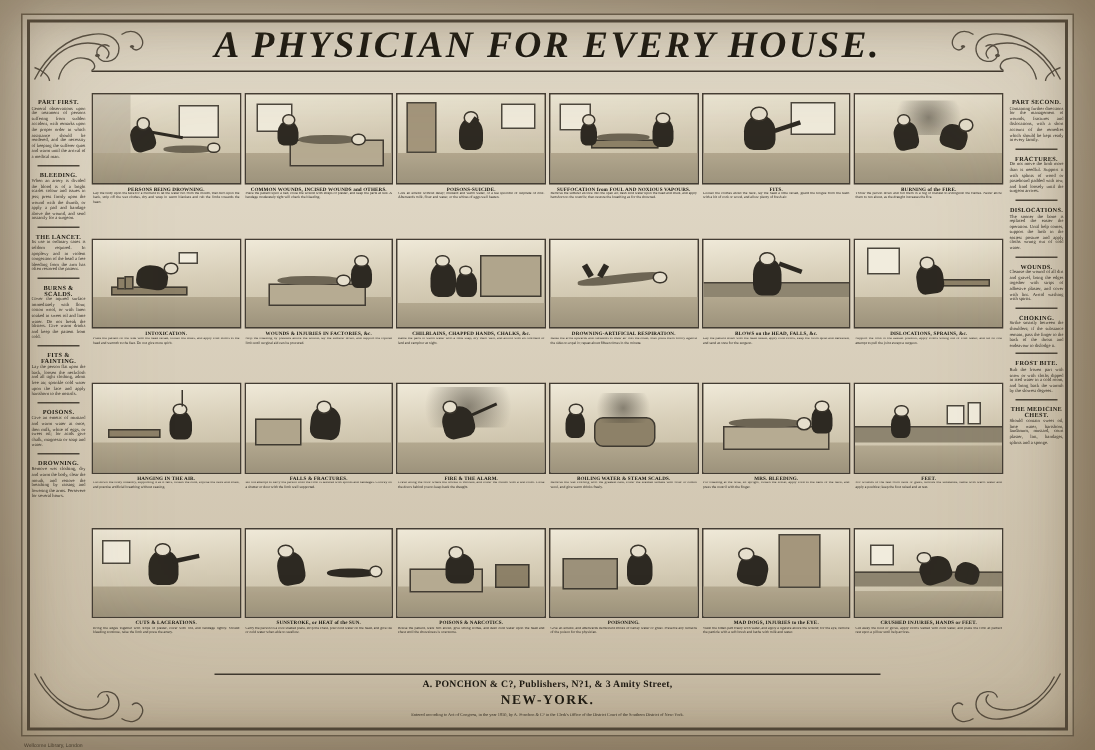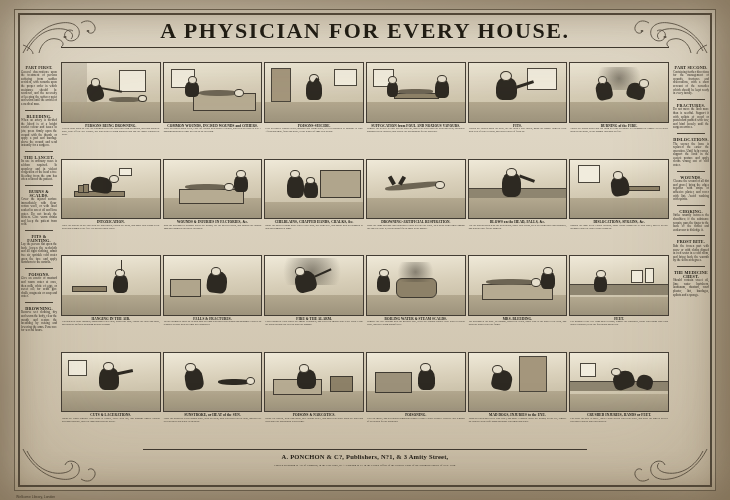--- a/index.html
+++ b/index.html
@@ -58,27 +58,28 @@
   
   #header {
     position: absolute;
     left: 8px; right: 8px; top: 6px;
     height: 46px;
     text-align: center;
   }
   #maintitle {
     font-family: "Liberation Serif", serif;
     font-weight: bold;
-    font-size: 22px;
+    font-size: 25px;
     letter-spacing: 1.6px;
     color: #17150f;
     line-height: 26px;
     margin: 2px 0 0 0;
     white-space: nowrap;
     text-shadow: 0 1px 0 rgba(255,255,255,0.25);
+    font-style: italic;
   }
   #subtitle {
     font-size: 7.2px;
     letter-spacing: 0.15px;
     color: #1c1a14;
     margin-top: 4px;
     white-space: nowrap;
     font-weight: bold;
   }
   .rule-line {
@@ -673,18 +674,19 @@
         </div>
         <div class="figcap">CRUSHED INJURIES, HANDS or FEET.</div>
         <div class="figtext">Cut away the boot or glove, apply cloths wetted with cold water, and place the limb at perfect rest upon a pillow until help arrives.</div>
       </div>
 
     </div>
 
     <div id="footer">
       <div id="footrule"></div>
       <div id="pub">A. PONCHON &amp; C?, Publishers, N?1, &amp; 3 Amity Street,</div>
+      <div id="pubcity">NEW-YORK.</div>
       <div id="entered">Entered according to Act of Congress, in the year 1850, by A. Ponchon &amp; C? in the Clerk's Office of the District Court of the Southern District of New-York.</div>
     </div>
   </div>
 
   <div id="credit">Wellcome Library, London</div>
 </div>
 
 </body></html>

